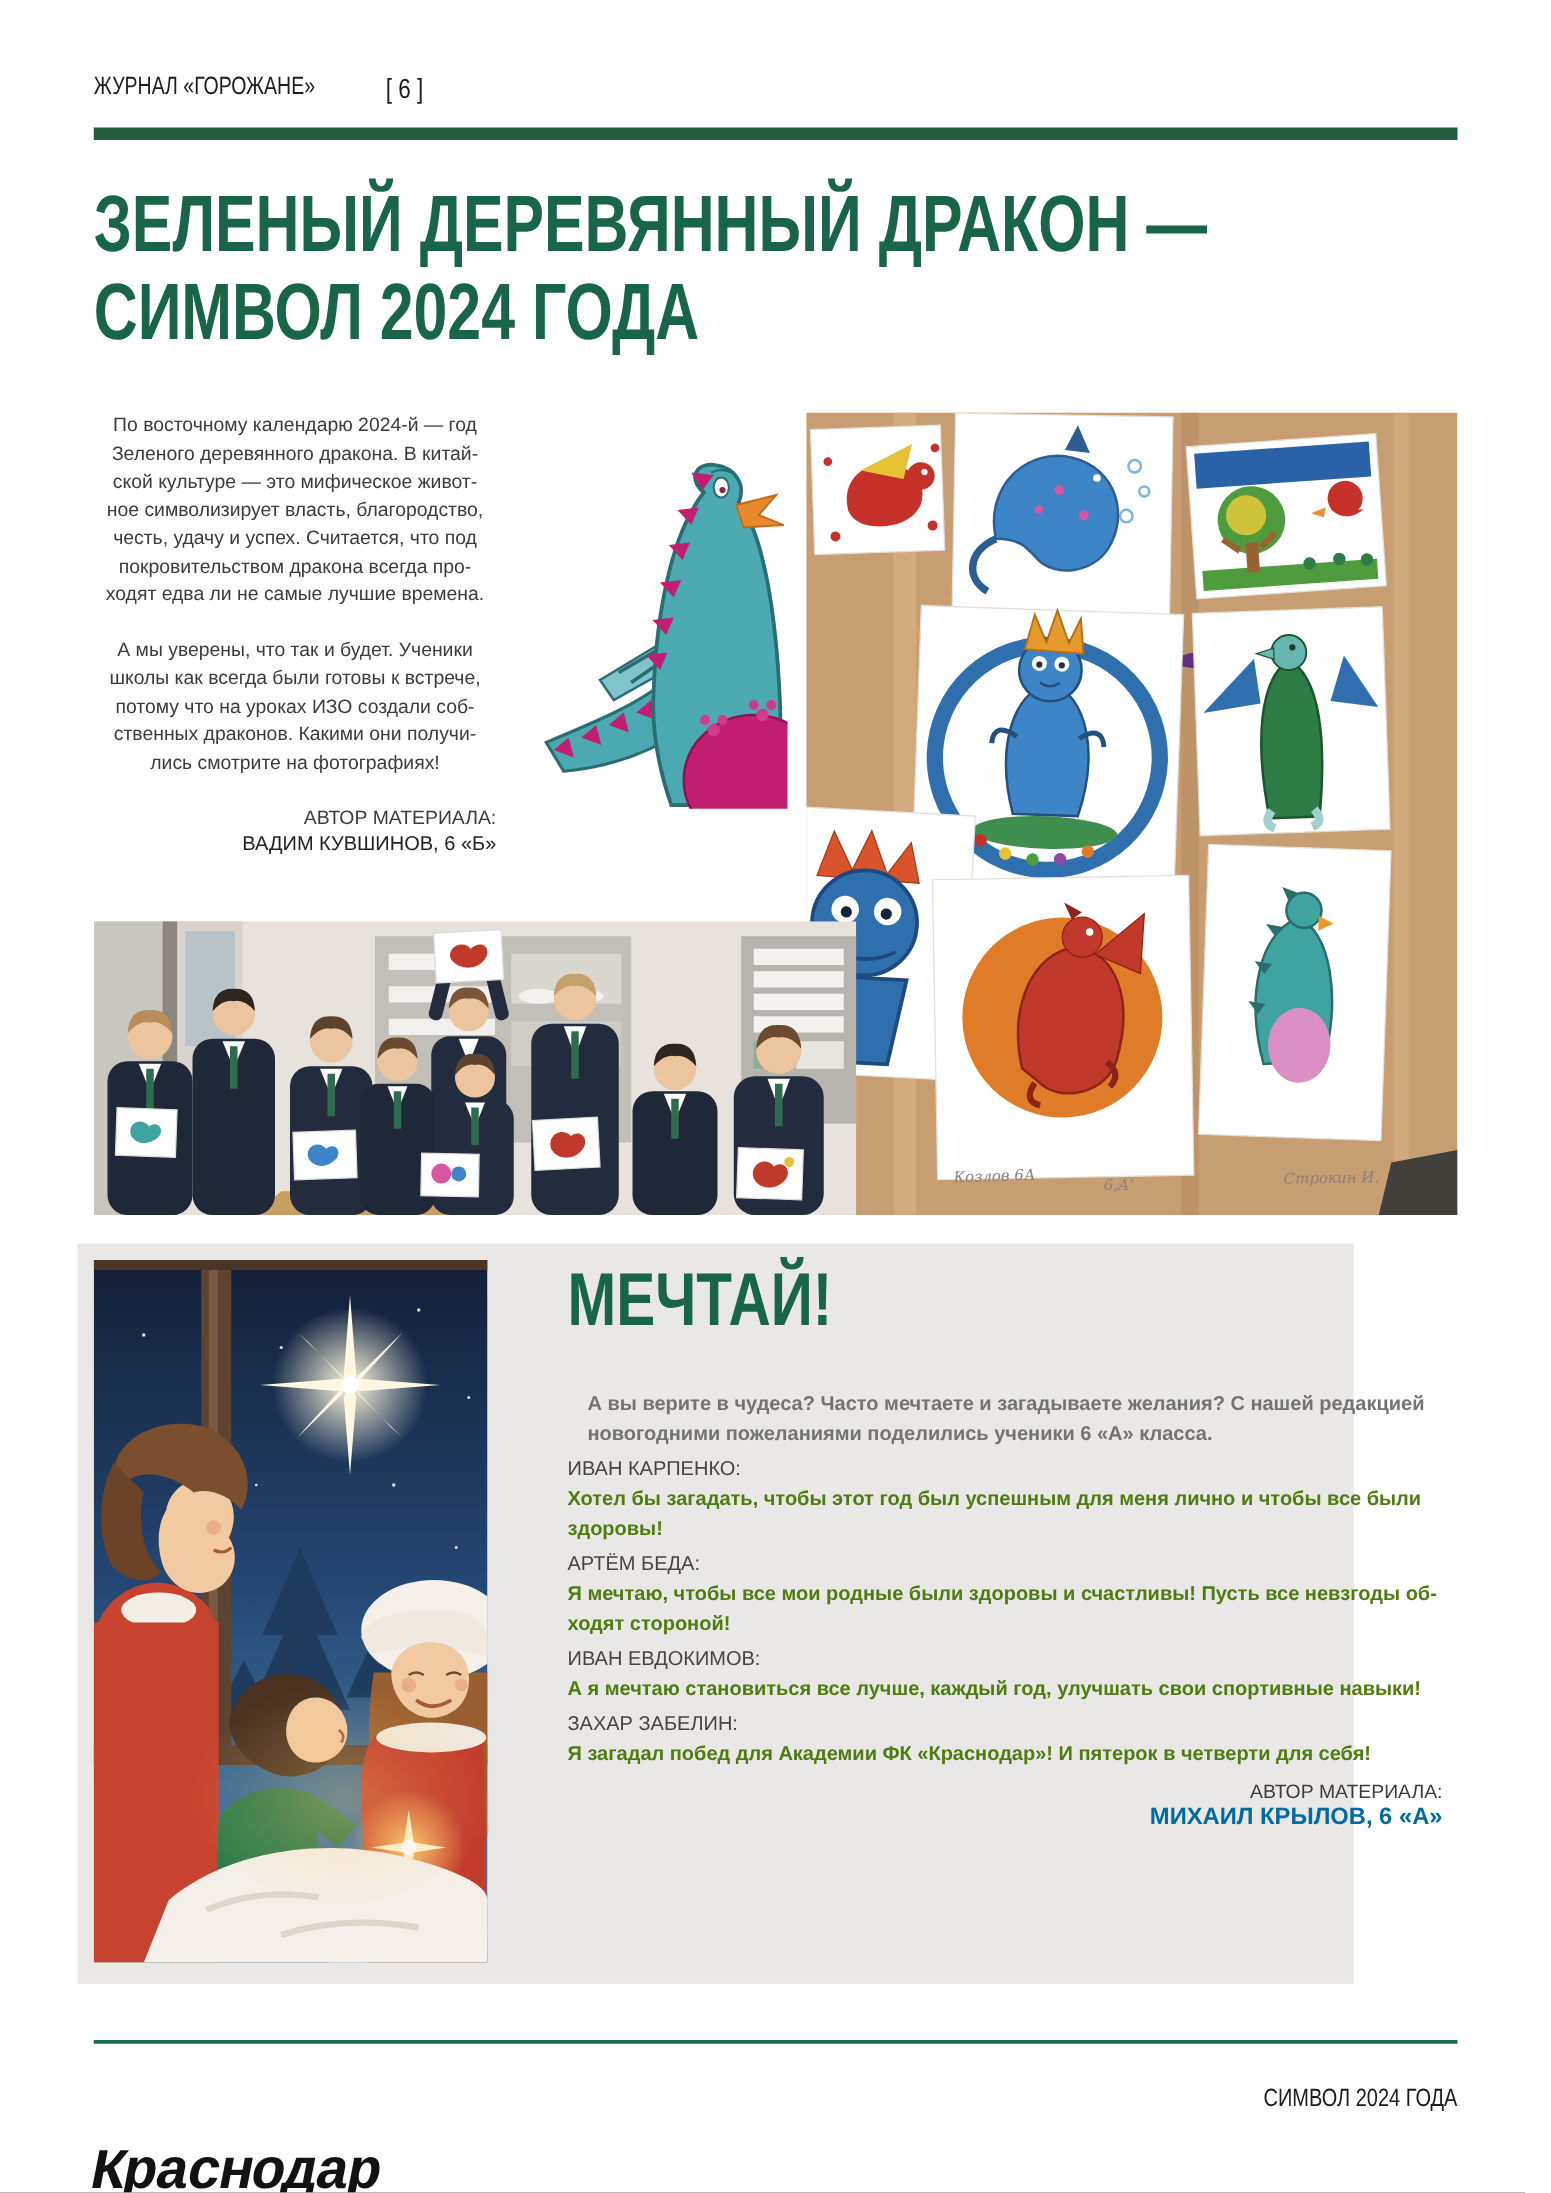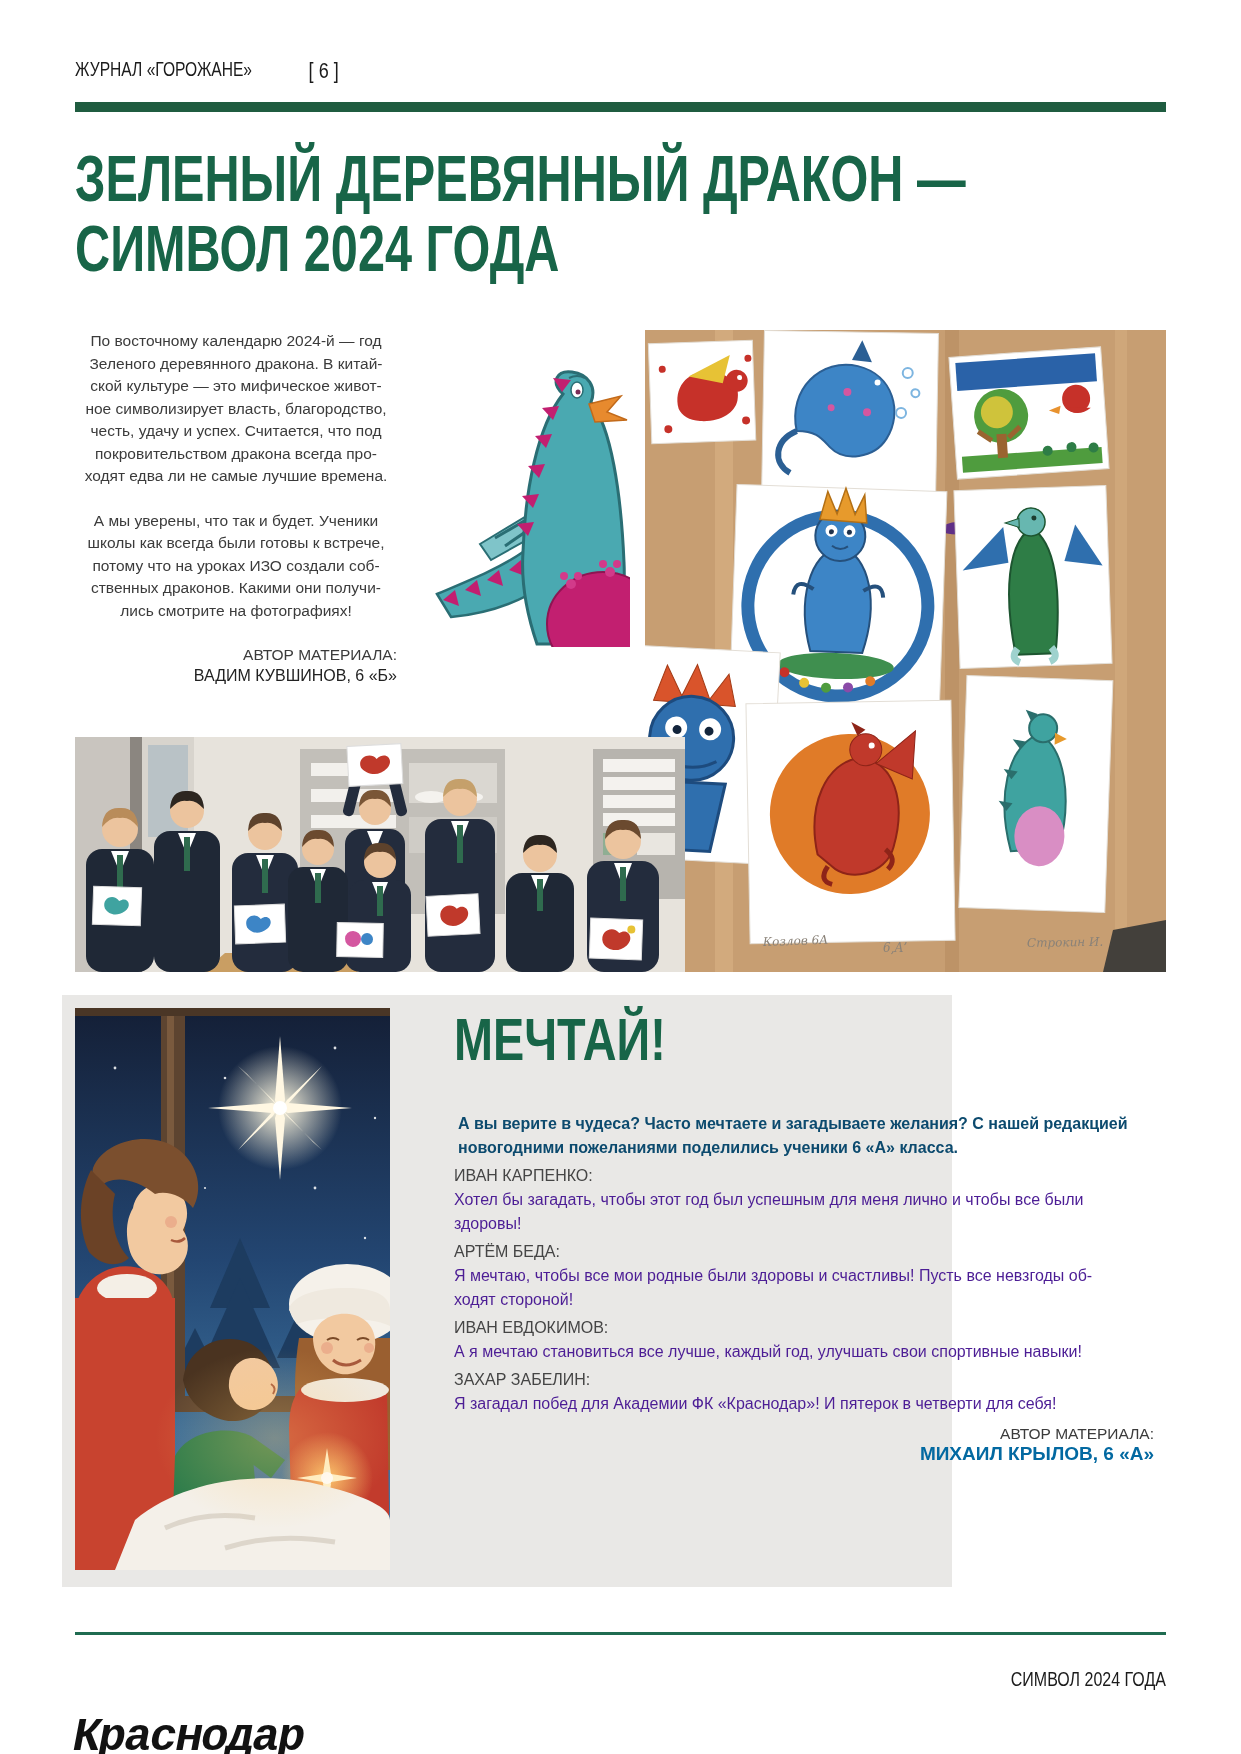--- a/index.html
+++ b/index.html
@@ -22,29 +22,29 @@
   .col-text p{margin:0 0 22px 0;white-space:pre-line;text-align:center;}
   .credit{margin-top:16px;text-align:right;font-size:15.5px;line-height:21px;color:#3b3b3b;}
   .credit .bold{font-weight:400;color:#222;font-size:16px;}
   
   .img{position:absolute;display:block;}
   .img-dragon{left:425px;top:332px;}
   .img-collage{left:645px;top:330px;}
   .img-boys{left:75px;top:737px;}
   .hand{font-family:"DejaVu Serif",serif;font-style:italic;font-size:12px;fill:#8a8278;}
   
-  .dream{position:absolute;left:62px;top:995px;width:890px;height:592px;background:#e9e8e6;}
+  .dream{position:absolute;left:62px;top:995px;width:1021px;height:592px;background:#e9e8e6;}
   .dream-illu{position:absolute;left:13px;top:13px;}
   .dream-col{position:absolute;left:392px;top:13px;width:700px;}
   .dream-title{margin:0;color:#186548;font-weight:700;font-size:60px;line-height:64px;}
   .dream-title span{display:inline-block;transform:scaleX(.78);transform-origin:0 50%;white-space:nowrap;}
-  .intro{margin:40px 0 0 4px;font-weight:700;color:#0c4a6e;font-size:16px;line-height:24px;white-space:pre-line;}
+  .intro{margin:40px 0 0 16px;font-weight:700;color:#737373;font-size:16px;line-height:24px;white-space:pre-line;}
   .quote{margin-top:4px;}
   .qname{font-size:16px;line-height:24px;color:#454545;}
-  .qtext{font-weight:400;color:#4c1d95;font-size:16px;line-height:24px;white-space:pre-line;}
+  .qtext{font-weight:700;color:#4d7c0f;font-size:16px;line-height:24px;white-space:pre-line;}
   .credit2{margin-top:8px;text-align:right;font-size:15.5px;line-height:20px;color:#3b3b3b;}
   .credit2 .bold{font-weight:700;color:#0369a1;font-size:19px;}
   
   .rule-bottom{position:absolute;left:75px;top:1632px;width:1091px;height:3px;background:#1f6b50;}
   .logo{position:absolute;left:73px;top:1712px;font-family:Liberation Mono, monospace;
         font-style:italic;font-weight:700;font-size:46px;color:#121212;letter-spacing:-2px;}
   .footer-section{position:absolute;right:75px;top:1668px;font-size:20px;color:#1b1b1b;
         display:inline-block;transform:scaleX(.8);transform-origin:100% 50%;white-space:nowrap;}
 </style>
 </head>

